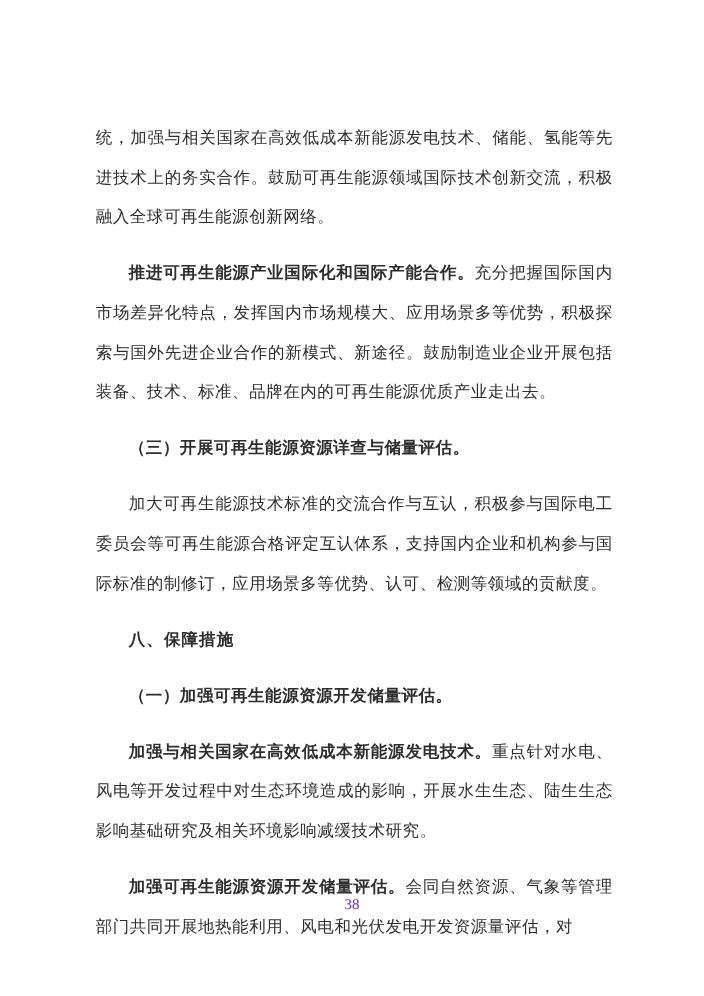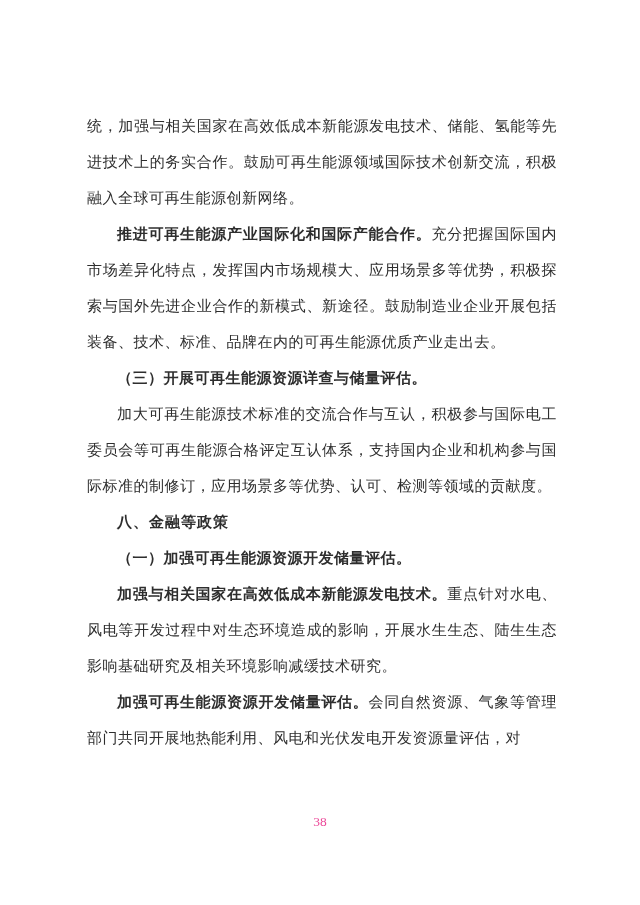--- a/index.html
+++ b/index.html
@@ -27,20 +27,21 @@
     line-height: 36px;
     letter-spacing: 0.5px;
     text-align: justify;
   }
   .para, .heading-chapter, .heading-section {
     margin: 0;
     padding: 0;
   }
   .indent {
     text-indent: 2em;
+    margin-top: 15px;
   }
   .lead {
     font-weight: 700;
   }
   .heading-section {
     font-weight: 700;
   }
   .heading-chapter {
     font-weight: 700;
     font-family: "Liberation Sans", "DejaVu Sans", sans-serif;
@@ -48,32 +49,32 @@
   }
   .page-number {
     position: absolute;
     top: 812px;
     left: 0;
     width: 640px;
     text-align: center;
     font-size: 13.5px;
     line-height: 20px;
     letter-spacing: 0;
-    color: #ec4899;
+    color: #6d28d9;
     font-family: "Liberation Serif", "DejaVu Serif", serif;
   }
 </style>
 </head>
 <body style="background: rgb(255, 255, 255);">
 
 <div class="page" style="color: rgb(46, 46, 46);">
   <div class="content" id="doc-content">
       <p class="para">统，加强与相关国家在高效低成本新能源发电技术、储能、氢能等先进技术上的务实合作。鼓励可再生能源领域国际技术创新交流，积极融入全球可再生能源创新网络。</p>
       <p class="para indent"><span class="lead">推进可再生能源产业国际化和国际产能合作。</span>充分把握国际国内市场差异化特点，发挥国内市场规模大、应用场景多等优势，积极探索与国外先进企业合作的新模式、新途径。鼓励制造业企业开展包括装备、技术、标准、品牌在内的可再生能源优质产业走出去。</p>
       <p class="heading-section indent">（三）开展可再生能源资源详查与储量评估。</p>
       <p class="para indent">加大可再生能源技术标准的交流合作与互认，积极参与国际电工委员会等可再生能源合格评定互认体系，支持国内企业和机构参与国际标准的制修订，应用场景多等优势、认可、检测等领域的贡献度。</p>
-      <p class="heading-chapter indent">八、金融等政策</p>
+      <p class="heading-chapter indent">八、保障措施</p>
       <p class="heading-section indent">（一）加强可再生能源资源开发储量评估。</p>
       <p class="para indent"><span class="lead">加强与相关国家在高效低成本新能源发电技术。</span>重点针对水电、风电等开发过程中对生态环境造成的影响，开展水生生态、陆生生态影响基础研究及相关环境影响减缓技术研究。</p>
       <p class="para indent"><span class="lead">加强可再生能源资源开发储量评估。</span>会同自然资源、气象等管理部门共同开展地热能利用、风电和光伏发电开发资源量评估，对</p>
     </div>
   <div class="page-number">38</div>
 </div>
 
 </body></html>

